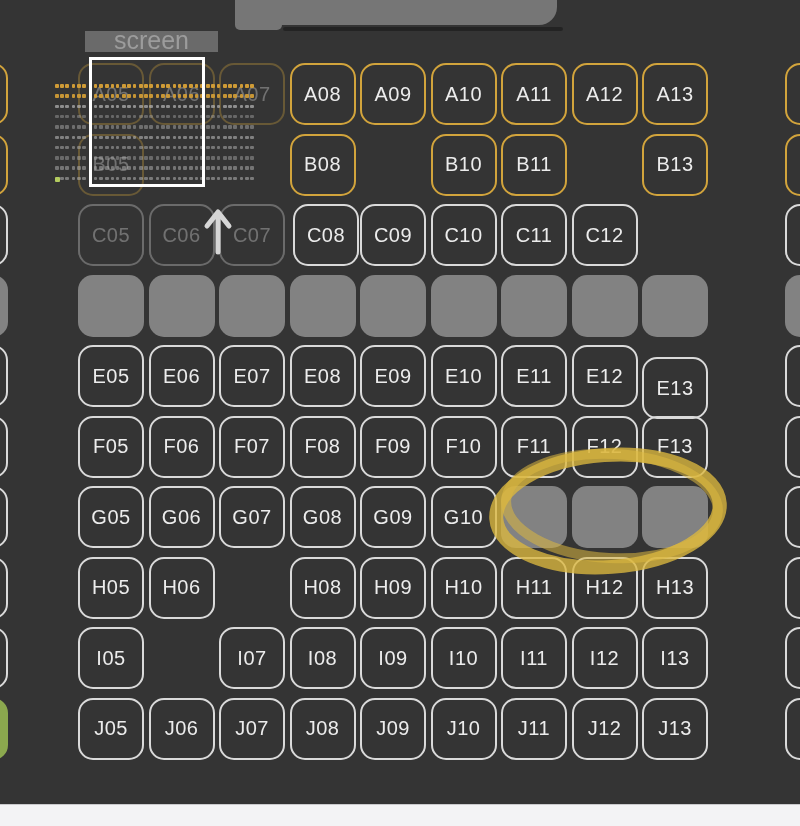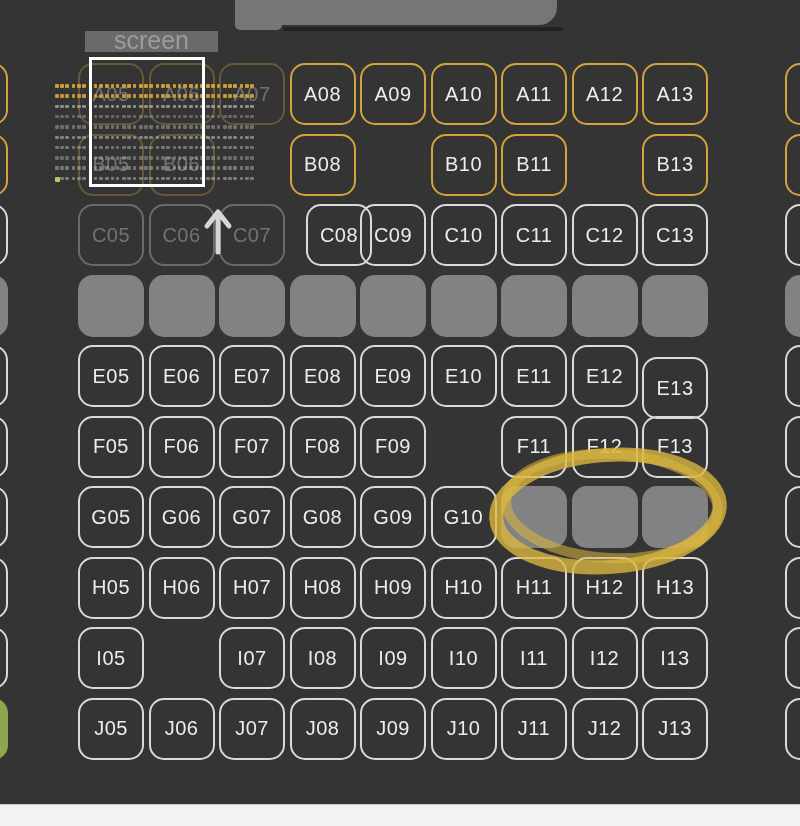--- a/index.html
+++ b/index.html
@@ -55,36 +55,34 @@
       <div class="seat vip faded" style="left: 219px; top: 63px;">A07</div>
       <div class="seat vip" style="left: 289.5px; top: 63px;">A08</div>
       <div class="seat vip" style="left: 360px; top: 63px;">A09</div>
       <div class="seat vip" style="left: 430.5px; top: 63px;">A10</div>
       <div class="seat vip" style="left: 501px; top: 63px;">A11</div>
       <div class="seat vip" style="left: 571.5px; top: 63px;">A12</div>
       <div class="seat vip" style="left: 642px; top: 63px;">A13</div>
       <div class="seat vip partial" style="left: 785px; top: 63px;"></div>
       <div class="seat vip partial" style="left: -58px; top: 133.5px;"></div>
       <div class="seat vip faded" style="left: 78px; top: 133.5px;">B05</div>
-      <div class="seat vip faded" style="left: 148.5px; top: 133.5px;">B06</div>
       <div class="seat vip" style="left: 289.5px; top: 133.5px;">B08</div>
       <div class="seat vip" style="left: 430.5px; top: 133.5px;">B10</div>
       <div class="seat vip" style="left: 501px; top: 133.5px;">B11</div>
       <div class="seat vip" style="left: 642px; top: 133.5px;">B13</div>
       <div class="seat vip partial" style="left: 785px; top: 133.5px;"></div>
       <div class="seat standard partial" style="left: -58px; top: 204px;"></div>
       <div class="seat standard faded" style="left: 78px; top: 204px;">C05</div>
       <div class="seat standard faded" style="left: 148.5px; top: 204px;">C06</div>
       <div class="seat standard faded" style="left: 219px; top: 204px;">C07</div>
-      <div class="seat standard" style="left: 306px; top: 204px;">C08</div>
+      <div class="seat standard" style="left: 293px; top: 204px;">C08</div>
       <div class="seat standard" style="left: 360px; top: 204px;">C09</div>
       <div class="seat standard" style="left: 430.5px; top: 204px;">C10</div>
       <div class="seat standard" style="left: 501px; top: 204px;">C11</div>
       <div class="seat standard" style="left: 571.5px; top: 204px;">C12</div>
-      <div class="seat standard" style="left: 642px; top: 204px;">C13</div>
       <div class="seat standard partial" style="left: 785px; top: 204px;"></div>
       <div class="seat sold partial" style="left: -58px; top: 274.5px;"></div>
       <div class="seat sold" style="left: 78px; top: 274.5px;"></div>
       <div class="seat sold" style="left: 148.5px; top: 274.5px;"></div>
       <div class="seat sold" style="left: 219px; top: 274.5px;"></div>
       <div class="seat sold" style="left: 289.5px; top: 274.5px;"></div>
       <div class="seat sold" style="left: 360px; top: 274.5px;"></div>
       <div class="seat sold" style="left: 430.5px; top: 274.5px;"></div>
       <div class="seat sold" style="left: 501px; top: 274.5px;"></div>
       <div class="seat sold" style="left: 571.5px; top: 274.5px;"></div>
@@ -100,39 +98,39 @@
       <div class="seat standard" style="left: 501px; top: 345px;">E11</div>
       <div class="seat standard" style="left: 571.5px; top: 345px;">E12</div>
       <div class="seat standard" style="left: 642px; top: 345px; margin-top: 12px;">E13</div>
       <div class="seat standard partial" style="left: 785px; top: 345px;"></div>
       <div class="seat standard partial" style="left: -58px; top: 415.5px;"></div>
       <div class="seat standard" style="left: 78px; top: 415.5px;">F05</div>
       <div class="seat standard" style="left: 148.5px; top: 415.5px;">F06</div>
       <div class="seat standard" style="left: 219px; top: 415.5px;">F07</div>
       <div class="seat standard" style="left: 289.5px; top: 415.5px;">F08</div>
       <div class="seat standard" style="left: 360px; top: 415.5px;">F09</div>
+      <div class="seat standard" style="left: 430.5px; top: 415.5px;">F10</div>
       <div class="seat standard" style="left: 501px; top: 415.5px;">F11</div>
       <div class="seat standard" style="left: 571.5px; top: 415.5px;">F12</div>
       <div class="seat standard" style="left: 642px; top: 415.5px;">F13</div>
       <div class="seat standard partial" style="left: 785px; top: 415.5px;"></div>
       <div class="seat standard partial" style="left: -58px; top: 486px;"></div>
       <div class="seat standard" style="left: 78px; top: 486px;">G05</div>
       <div class="seat standard" style="left: 148.5px; top: 486px;">G06</div>
       <div class="seat standard" style="left: 219px; top: 486px;">G07</div>
       <div class="seat standard" style="left: 289.5px; top: 486px;">G08</div>
       <div class="seat standard" style="left: 360px; top: 486px;">G09</div>
       <div class="seat standard" style="left: 430.5px; top: 486px;">G10</div>
       <div class="seat sold" style="left: 501px; top: 486px;"></div>
       <div class="seat sold" style="left: 571.5px; top: 486px;"></div>
       <div class="seat sold" style="left: 642px; top: 486px;"></div>
       <div class="seat standard partial" style="left: 785px; top: 486px;"></div>
       <div class="seat standard partial" style="left: -58px; top: 556.5px;"></div>
       <div class="seat standard" style="left: 78px; top: 556.5px;">H05</div>
       <div class="seat standard" style="left: 148.5px; top: 556.5px;">H06</div>
-      <div class="seat standard" style="left: 219px; top: 556.5px;">H07</div>
       <div class="seat standard" style="left: 289.5px; top: 556.5px;">H08</div>
       <div class="seat standard" style="left: 360px; top: 556.5px;">H09</div>
       <div class="seat standard" style="left: 430.5px; top: 556.5px;">H10</div>
       <div class="seat standard" style="left: 501px; top: 556.5px;">H11</div>
       <div class="seat standard" style="left: 571.5px; top: 556.5px;">H12</div>
       <div class="seat standard" style="left: 642px; top: 556.5px;">H13</div>
       <div class="seat standard partial" style="left: 785px; top: 556.5px;"></div>
       <div class="seat standard partial" style="left: -58px; top: 627px;"></div>
       <div class="seat standard" style="left: 78px; top: 627px;">I05</div>
       <div class="seat standard" style="left: 219px; top: 627px;">I07</div>

